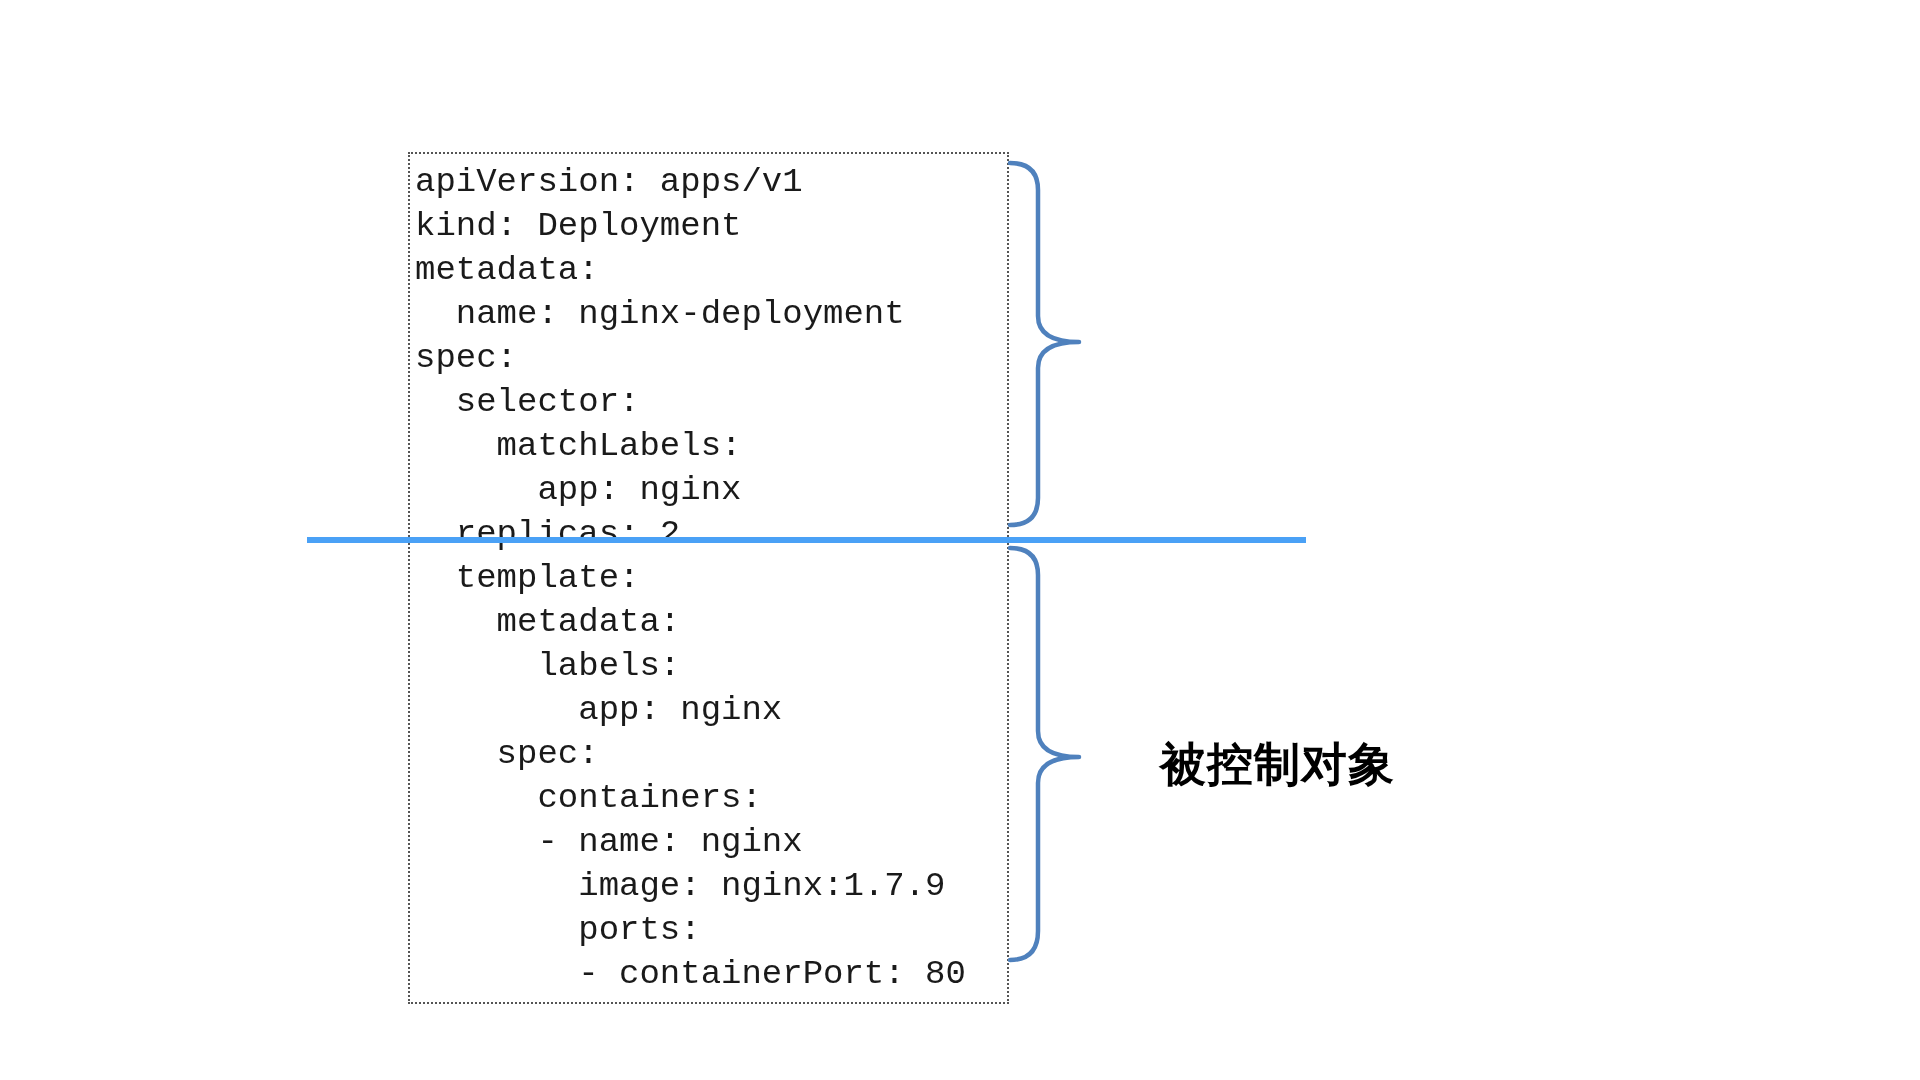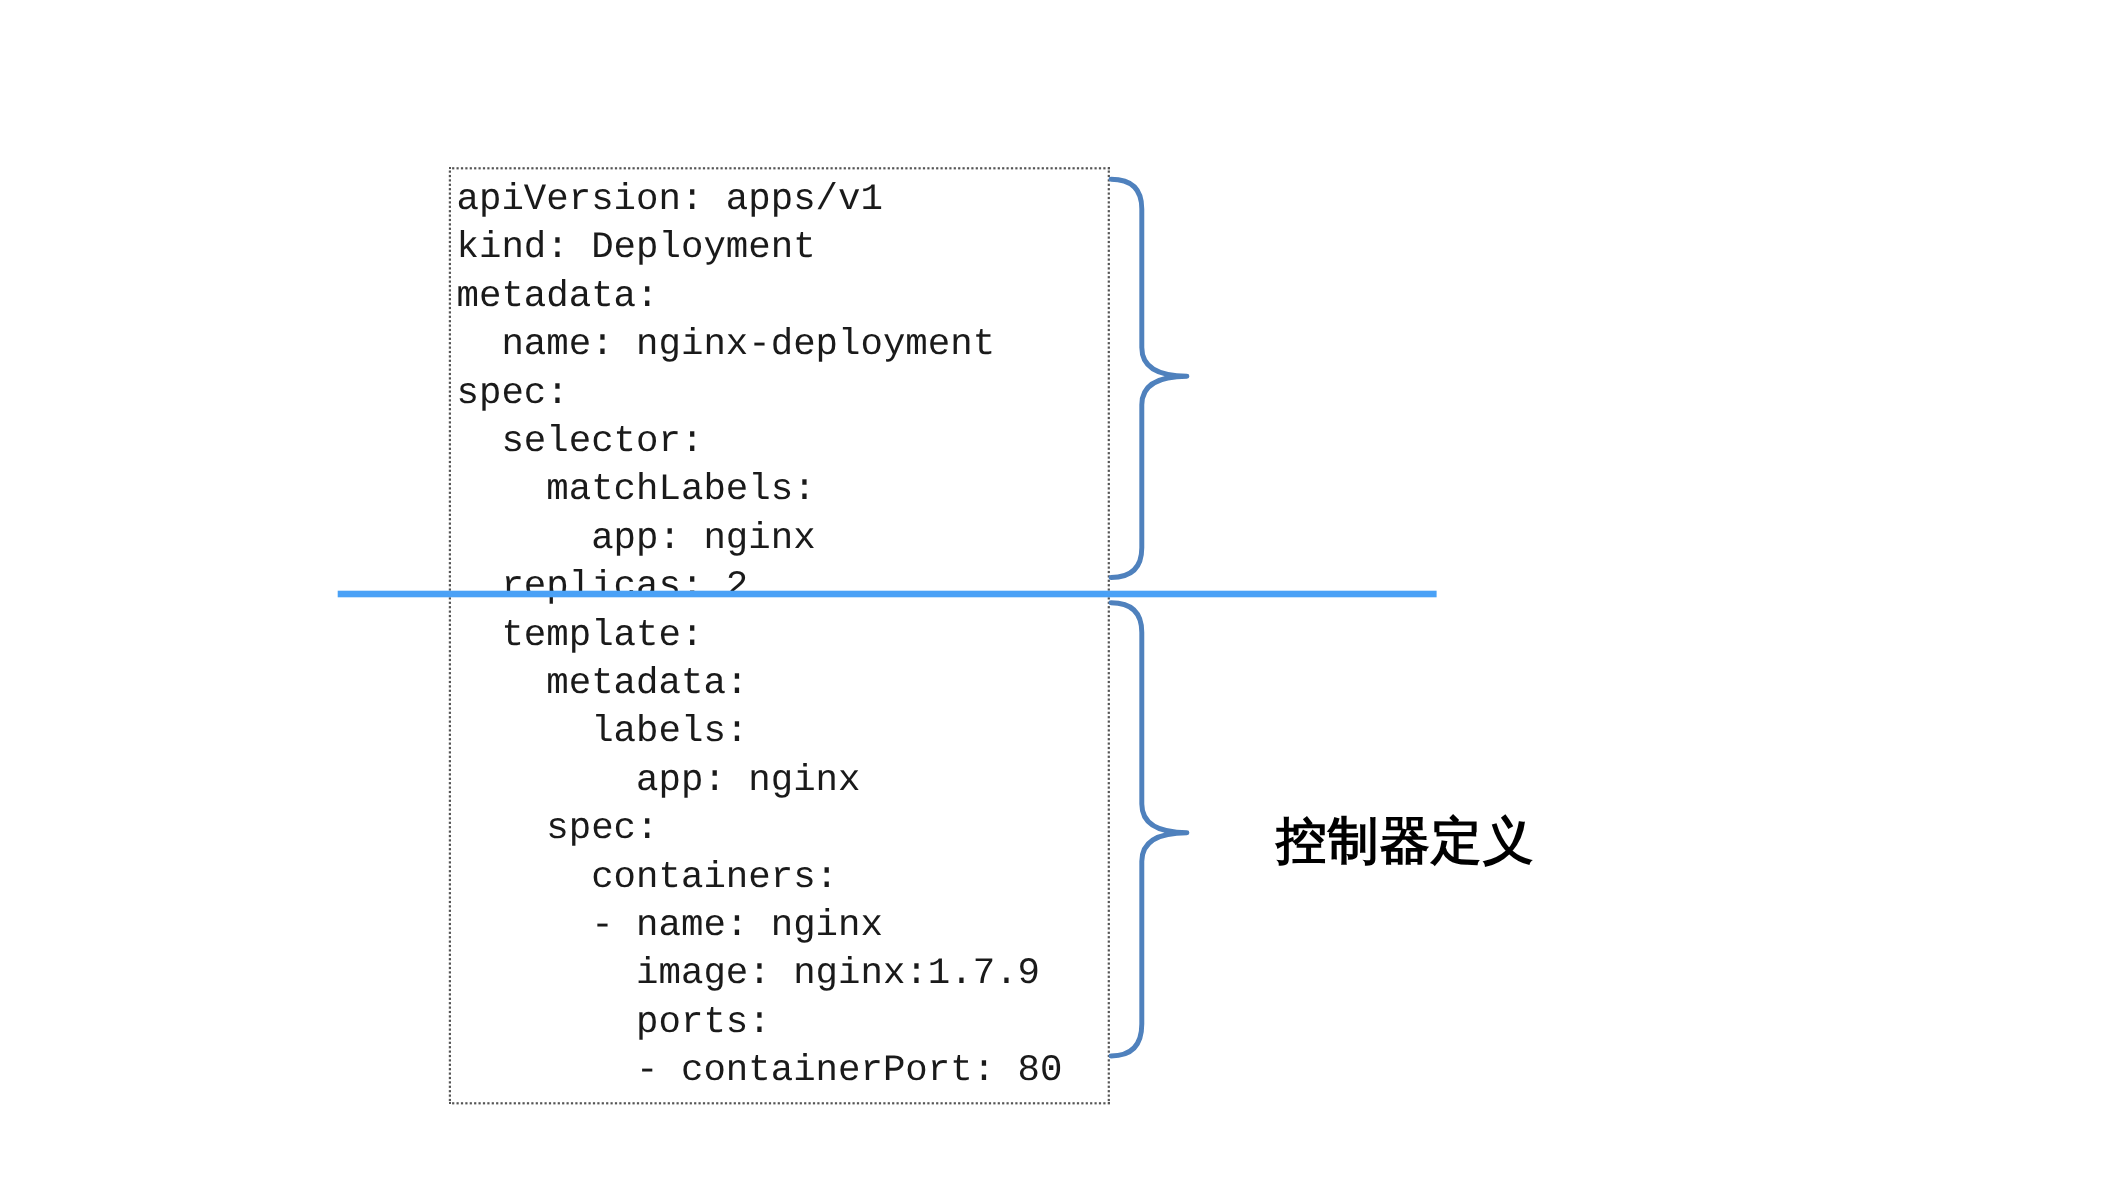--- a/index.html
+++ b/index.html
@@ -93,15 +93,15 @@
 
   <svg class="brace brace-top" width="80" height="368" viewBox="0 0 80 368">
     <path d="M 5 3 Q 33 3 33 30 L 33 156 Q 33 182 74 182 Q 33 182 33 208 L 33 338 Q 33 365 5 365" fill="none" stroke="#4f81bd" stroke-width="4.5" stroke-linecap="round" stroke-linejoin="round"></path>
   </svg>
 
   <svg class="brace brace-bottom" width="80" height="420" viewBox="0 0 80 420">
     <path d="M 5 3 Q 33 3 33 30 L 33 186 Q 33 212 74 212 Q 33 212 33 238 L 33 386 Q 33 415 5 415" fill="none" stroke="#4f81bd" stroke-width="4.5" stroke-linecap="round" stroke-linejoin="round"></path>
   </svg>
 
 
-  <div class="section-label label-bottom">控制器定义</div>
+  <div class="section-label label-bottom">被控制对象</div>
 
 </div>
 
 </body></html>

